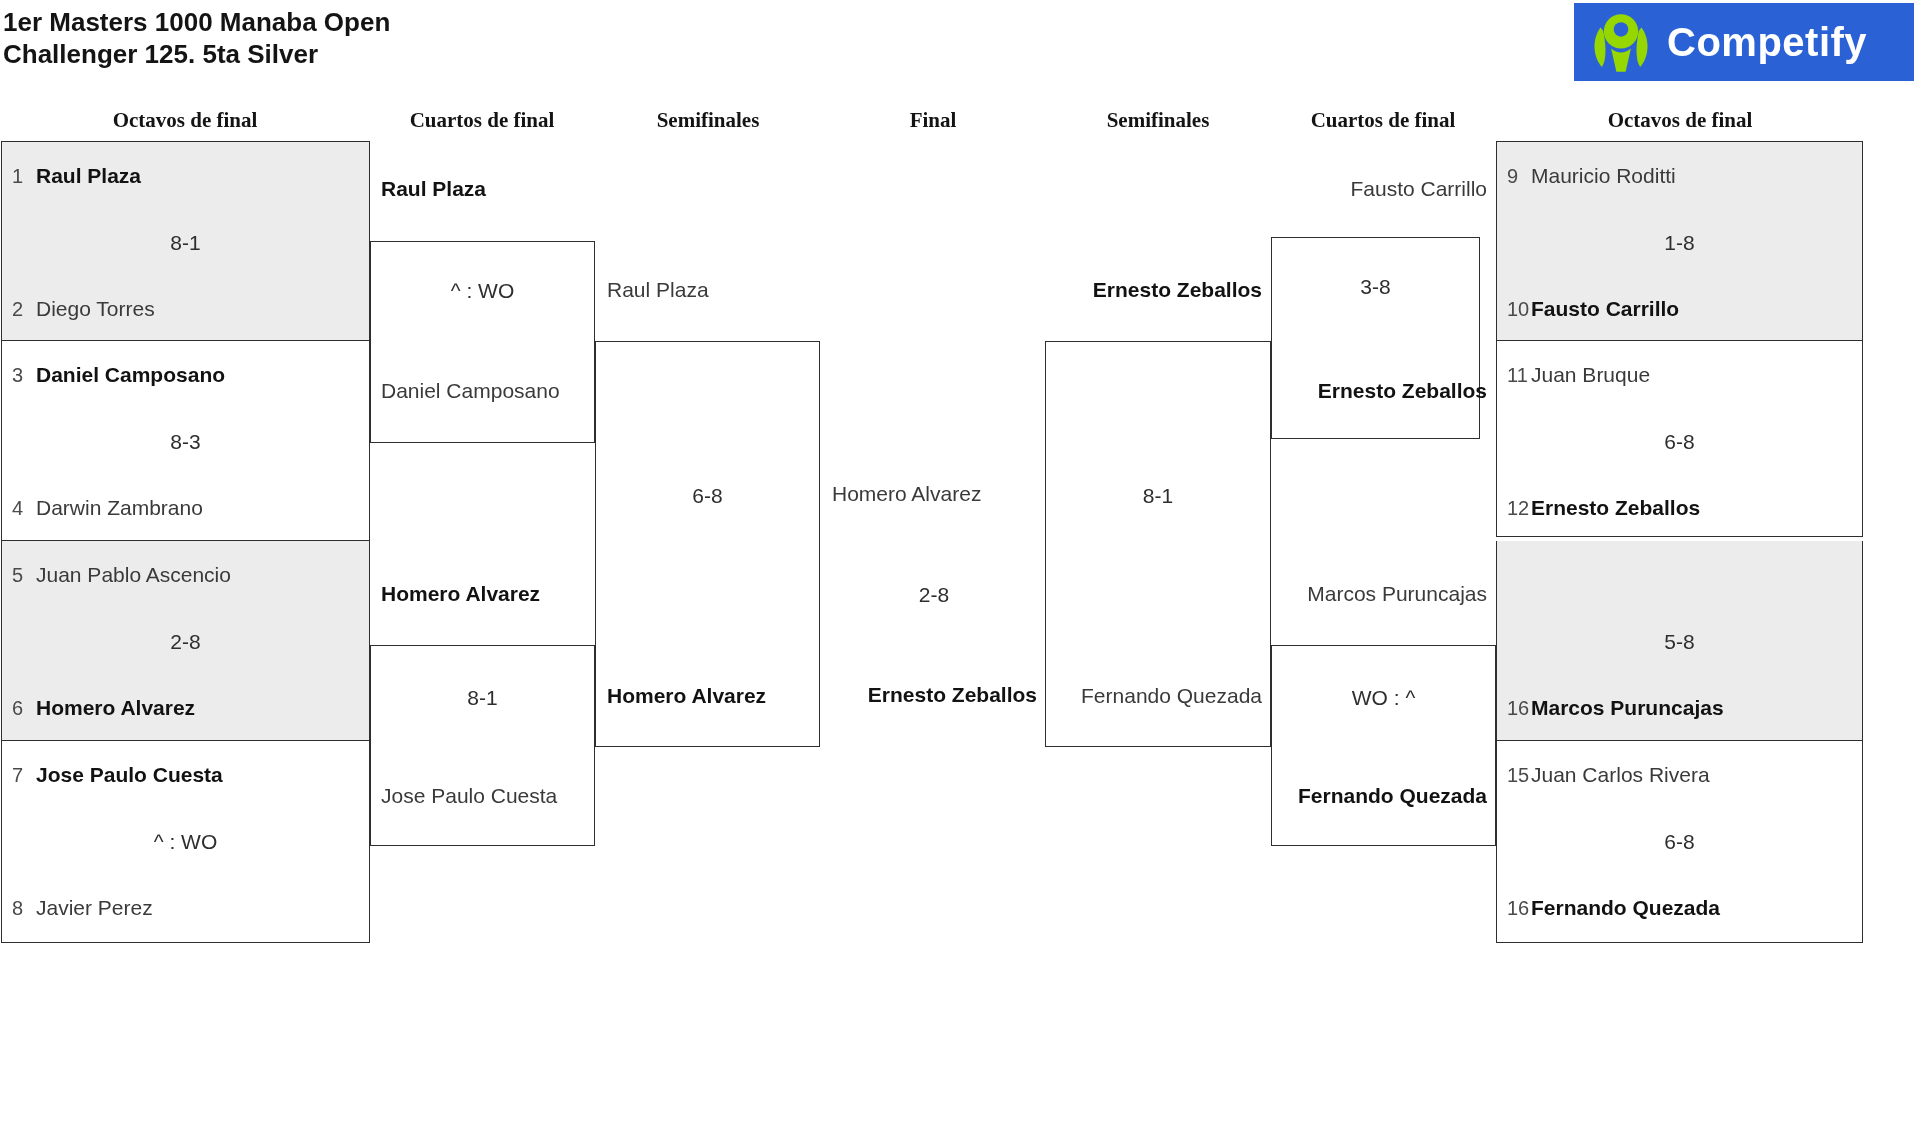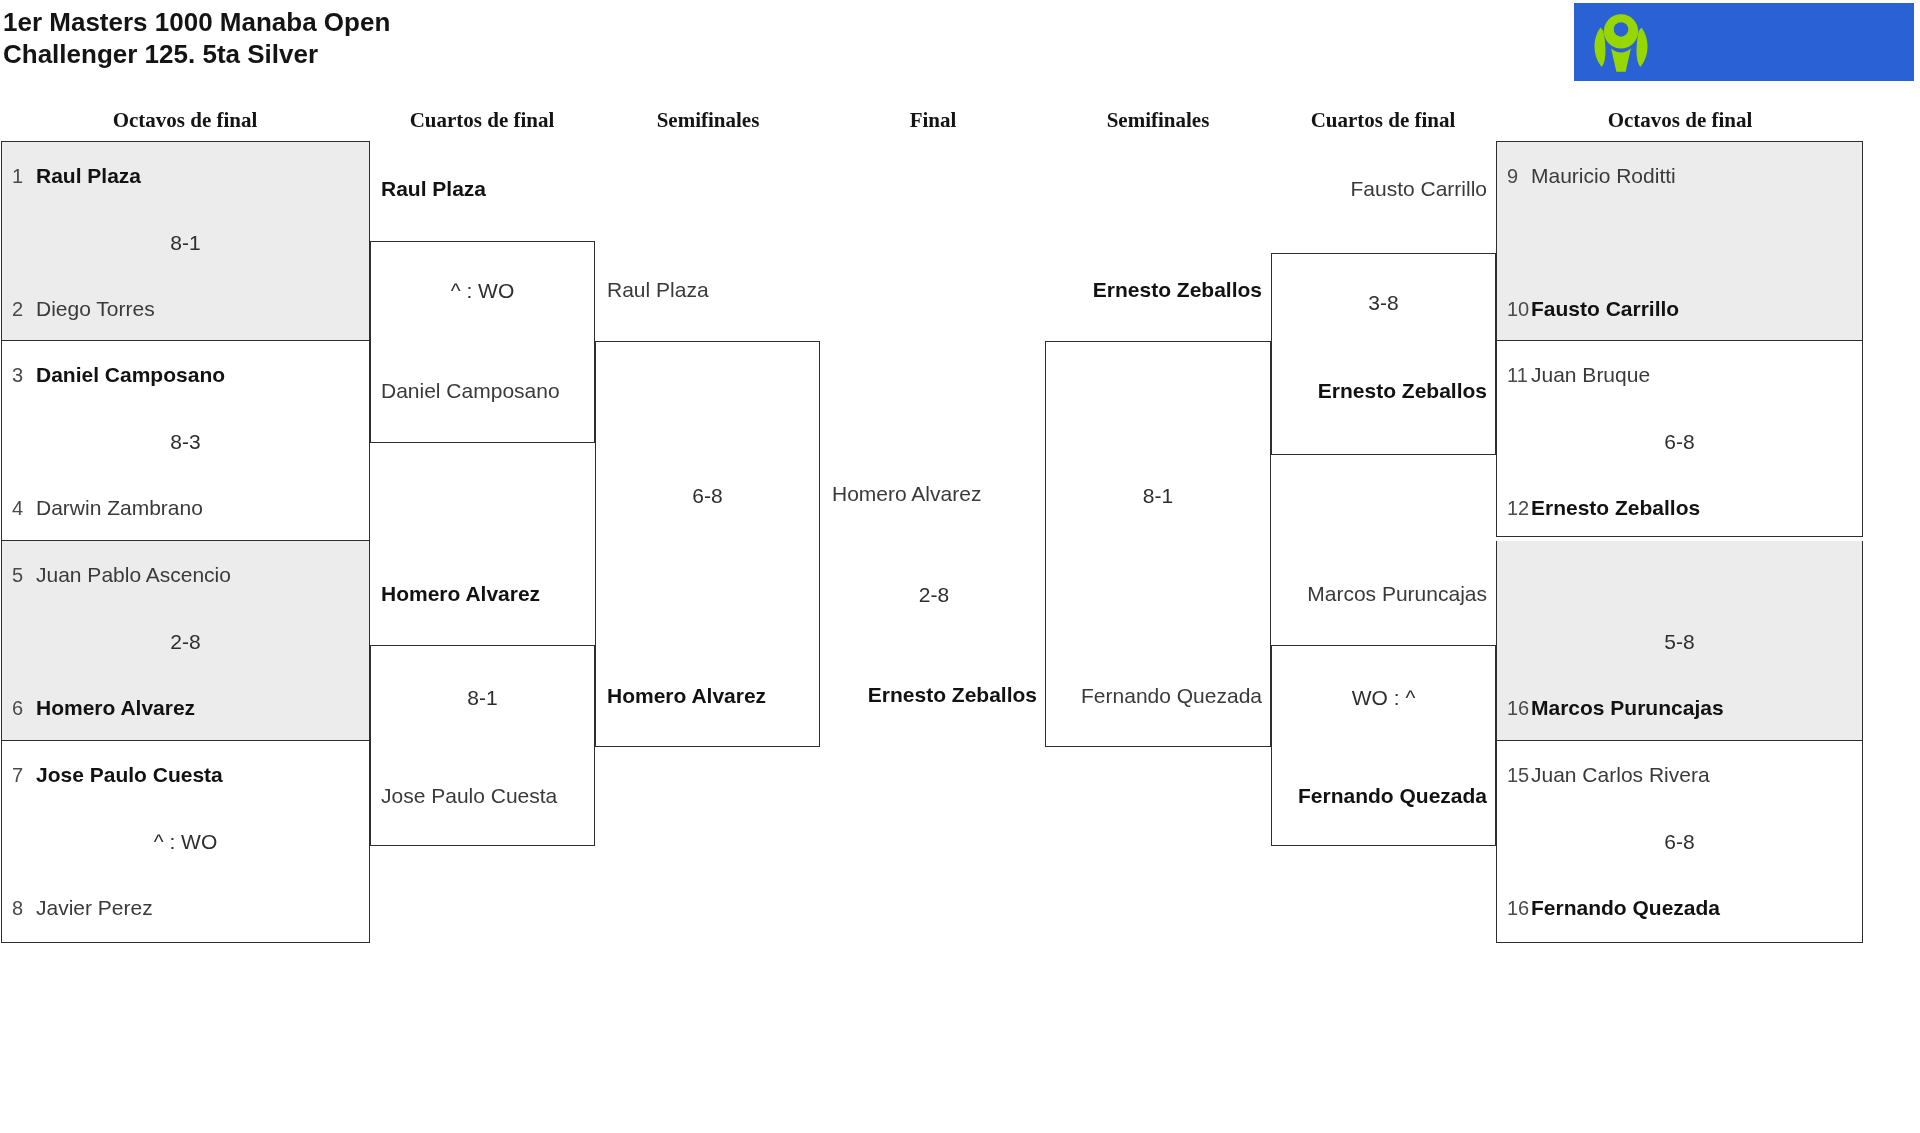--- a/index.html
+++ b/index.html
@@ -36,20 +36,21 @@
   </div>
 
   <div class="logo">
     <svg viewBox="0 0 100 100" width="66" height="66">
       <circle cx="50" cy="34" r="26" fill="#97d700"></circle>
       <circle cx="50" cy="31" r="11" fill="#2a62d5"></circle>
       <path d="M19 28 C6 45 7 72 21 88 C29 77 27 50 23 33 Z" fill="#97d700"></path>
       <path d="M81 28 C94 45 93 72 79 88 C71 77 73 50 77 33 Z" fill="#97d700"></path>
       <path d="M35 60 C45 68 55 68 65 60 L57 95 L43 95 Z" fill="#97d700"></path>
     </svg>
+    <span class="word">Competify</span>
   </div>
 
   <div class="hdr" style="left:185px">Octavos de final</div>
   <div class="hdr" style="left:482px">Cuartos de final</div>
   <div class="hdr" style="left:708px">Semifinales</div>
   <div class="hdr" style="left:933px">Final</div>
   <div class="hdr" style="left:1158px">Semifinales</div>
   <div class="hdr" style="left:1383px">Cuartos de final</div>
   <div class="hdr" style="left:1680px">Octavos de final</div>
 
@@ -120,36 +121,37 @@
   <div class="slot" style="left:820px;top:582px;width:228px;text-align:center;color:#2e2e2e">2-8</div>
   <div class="slot r winner" style="left:820px;top:682px;width:217px">Ernesto Zeballos</div>
 
   <div class="slot r winner" style="left:1045px;top:277px;width:217px">Ernesto Zeballos</div>
   <div class="box clear" style="left:1045px;top:341px;width:226px;height:406px">
     <div class="cscore" style="top:141px">8-1</div>
   </div>
   <div class="slot r" style="left:1045px;top:683px;width:217px">Fernando Quezada</div>
 
   <div class="slot r" style="left:1271px;top:176px;width:216px">Fausto Carrillo</div>
-  <div class="box clear" style="left:1271px;top:253px;width:225px;height:202px">
+  <div class="box clear" style="left:1271px;top:237px;width:209px;height:202px">
     <div class="cscore" style="top:36px">3-8</div>
   </div>
   <div class="slot r winner" style="left:1271px;top:378px;width:216px">Ernesto Zeballos</div>
 
   <div class="slot r" style="left:1271px;top:581px;width:216px">Marcos Puruncajas</div>
   <div class="box clear" style="left:1271px;top:645px;width:225px;height:201px">
     <div class="cscore" style="top:39px">WO : ^</div>
   </div>
   <div class="slot r winner" style="left:1271px;top:783px;width:216px">Fernando Quezada</div>
 
   <div class="box shaded" style="left:1496px;top:141px;width:367px;height:200px">
     <div class="mrow" style="top:21px">
         <span class="seed">9</span>
         <span class="pname">Mauricio Roditti</span>
       </div>
+    <div class="cscore" style="top:88px">1-8</div>
     <div class="mrow" style="top:154px">
         <span class="seed">10</span>
         <span class="pname winner">Fausto Carrillo</span>
       </div>
   </div>
   <div class="box noTop" style="left:1496px;top:341px;width:367px;height:196px">
     <div class="mrow" style="top:21px">
         <span class="seed">11</span>
         <span class="pname">Juan Bruque</span>
       </div>

